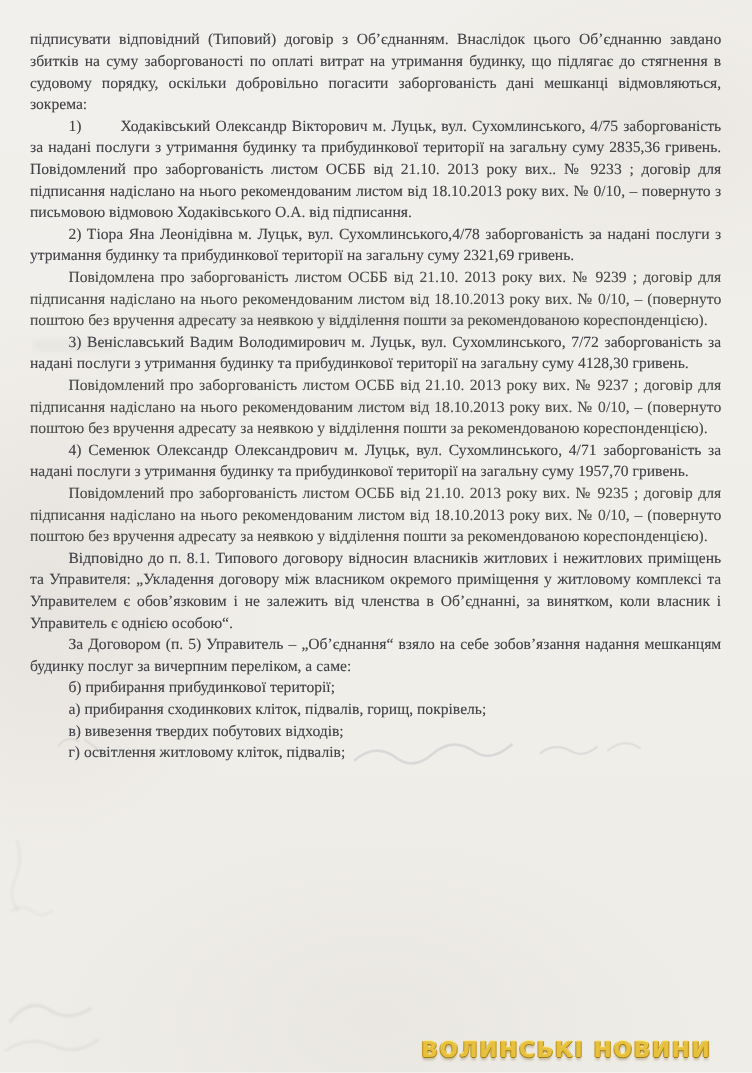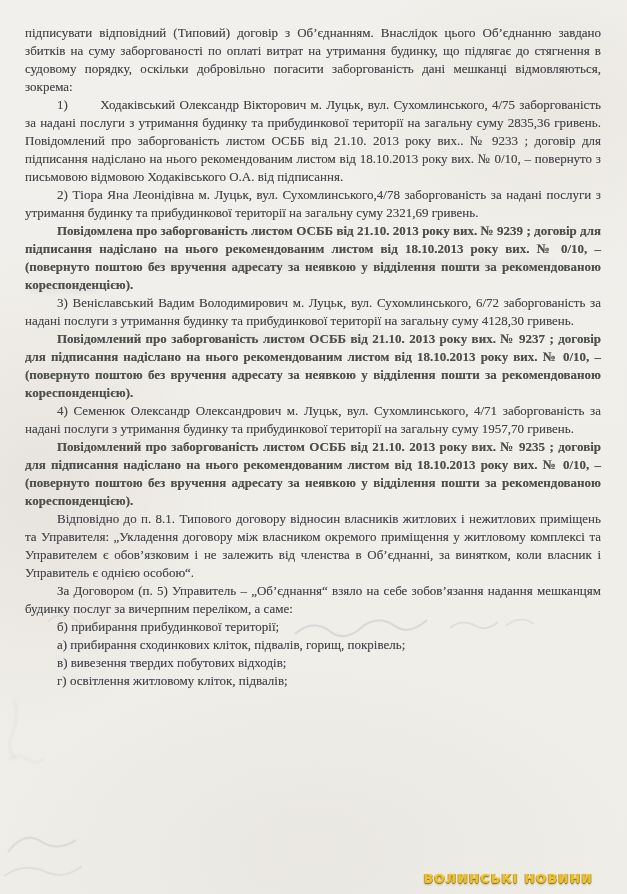--- a/index.html
+++ b/index.html
@@ -19,30 +19,30 @@
   }
   .para{
     margin:0;
     font-size:13px;
     line-height:18px;
     text-align:justify;
     text-shadow:0 0 0.5px rgba(70,70,70,0.45);
   }
   .ind{text-indent:32px;}
   .gap{}
-  .faint{color:#4c4f4b;font-weight:bold;}
+  .faint{color:#4c4f4b;}
   .marks{
     position:absolute;top:0;left:0;width:627px;height:894px;
     pointer-events:none;
   }
   .watermark{
     position:absolute;right:34px;bottom:8px;
     font-family:"DejaVu Sans","Liberation Sans",sans-serif;
     font-weight:bold;
-    font-size:12px;
+    font-size:18px;
     letter-spacing:1.5px;
     white-space:nowrap;
     color:#e7c13d;
     text-shadow:0 1px 0 #9a7a1c, 0 -1px 0 #fce98f, 1px 0 0 #c49a25, -1px 0 0 #c49a25, 0 2px 2px rgba(120,95,20,0.35);
   }
 </style>
 </head>
 <body>
 
 <div class="page">
@@ -59,21 +59,21 @@
     <path d="M8,852 q16,-22 34,-10 q16,10 34,-2" fill="none" stroke="#9aa1a4" stroke-width="2.2" opacity="0.20" style="filter:blur(0.7px)"></path>
     <path d="M4,876 q20,-14 42,-4 q18,8 36,-6" fill="none" stroke="#9aa1a4" stroke-width="2" opacity="0.17" style="filter:blur(0.7px)"></path>
     <path d="M506,626 q14,-12 28,-2" fill="none" stroke="#969dab" stroke-width="2" opacity="0.16" style="filter:blur(0.6px)"></path>
   </svg>
 
   <div class="content">
     <p class="para">підписувати відповідний (Типовий) договір з Об’єднанням. Внаслідок цього Об’єднанню завдано збитків на суму заборгованості по оплаті витрат на утримання будинку, що підлягає до стягнення в судовому порядку, оскільки добровільно погасити заборгованість дані мешканці відмовляються, зокрема:</p>
     <p class="para ind">1)   Ходаківський Олександр Вікторович м. Луцьк, вул. Сухомлинського, 4/75 заборгованість за надані послуги з утримання будинку та прибудинкової території  на загальну суму 2835,36 гривень. Повідомлений про заборгованість листом ОСББ від 21.10. 2013 року вих.. № 9233 ; договір для підписання надіслано на нього рекомендованим листом від 18.10.2013 року вих. № 0/10, – повернуто з письмовою відмовою Ходаківського О.А. від підписання.</p>
     <p class="para ind">2) Тіора Яна  Леонідівна  м. Луцьк, вул. Сухомлинського,4/78 заборгованість за надані послуги з утримання будинку та прибудинкової території  на загальну суму 2321,69 гривень.</p>
     <p class="para ind faint">Повідомлена про заборгованість листом ОСББ від 21.10. 2013 року вих. № 9239 ; договір для підписання надіслано на нього рекомендованим листом від 18.10.2013 року вих. № 0/10, – (повернуто поштою без вручення адресату за неявкою у відділення пошти за рекомендованою кореспонденцією).</p>
-    <p class="para ind">3) Веніславський Вадим Володимирович м. Луцьк, вул. Сухомлинського, 6/72 заборгованість за надані послуги з утримання будинку та прибудинкової території  на загальну суму 4128,30 гривень.</p>
+    <p class="para ind">3) Веніславський Вадим Володимирович м. Луцьк, вул. Сухомлинського, 7/72 заборгованість за надані послуги з утримання будинку та прибудинкової території  на загальну суму 4128,30 гривень.</p>
     <p class="para ind faint">Повідомлений про заборгованість листом ОСББ від 21.10. 2013 року вих. № 9237 ; договір для підписання надіслано на нього рекомендованим листом від 18.10.2013 року вих. № 0/10, –  (повернуто поштою без вручення адресату за неявкою у відділення пошти за рекомендованою кореспонденцією).</p>
     <p class="para ind">4) Семенюк Олександр Олександрович м. Луцьк, вул. Сухомлинського, 4/71 заборгованість за надані послуги з утримання будинку та прибудинкової території  на загальну суму 1957,70 гривень.</p>
     <p class="para ind faint">Повідомлений про заборгованість листом ОСББ від 21.10. 2013 року вих. № 9235 ; договір для підписання надіслано на нього рекомендованим листом від 18.10.2013 року вих. № 0/10, –  (повернуто поштою без вручення адресату за неявкою у відділення пошти за рекомендованою кореспонденцією).</p>
     <p class="para ind gap">Відповідно до п. 8.1. Типового договору відносин власників житлових і нежитлових приміщень та Управителя: „Укладення договору між власником окремого приміщення у житловому комплексі та Управителем є обов’язковим і не залежить від членства в Об’єднанні, за винятком, коли власник і Управитель є однією особою“.</p>
     <p class="para ind">За Договором (п. 5) Управитель – „Об’єднання“ взяло на себе зобов’язання надання мешканцям будинку послуг за вичерпним переліком, а саме:</p>
     <p class="para ind">б) прибирання прибудинкової території;</p>
     <p class="para ind">а) прибирання сходинкових кліток, підвалів, горищ, покрівель;</p>
     <p class="para ind">в) вивезення твердих побутових відходів;</p>
     <p class="para ind">г) освітлення житловому кліток, підвалів;</p>
   </div>

